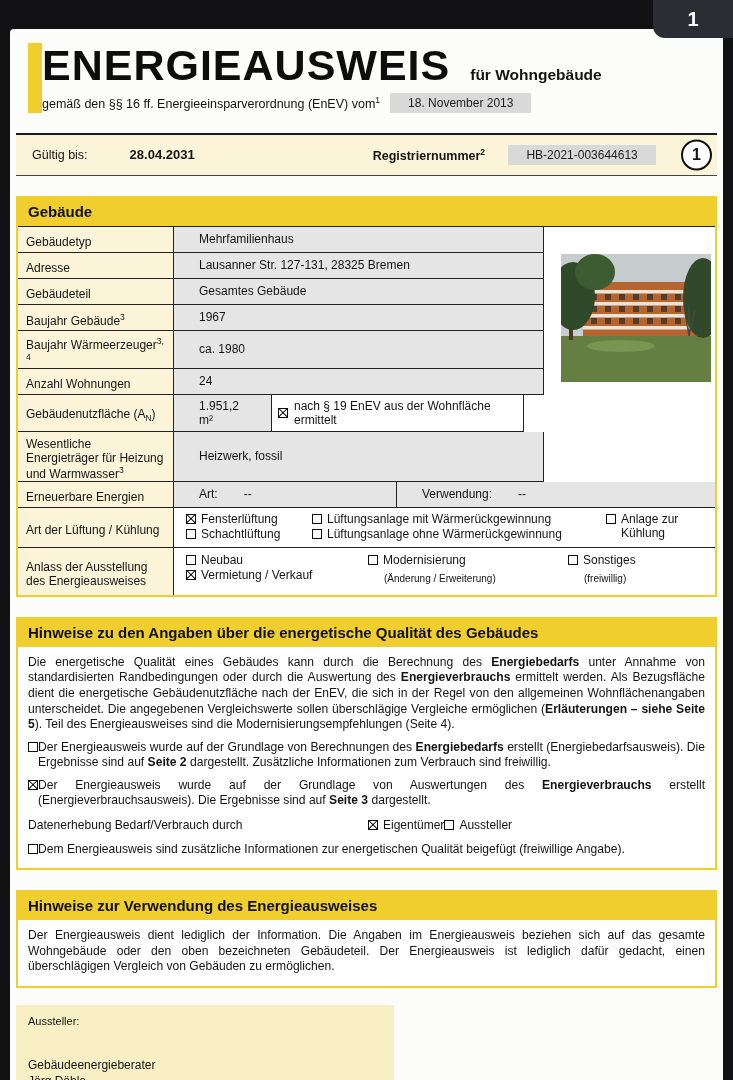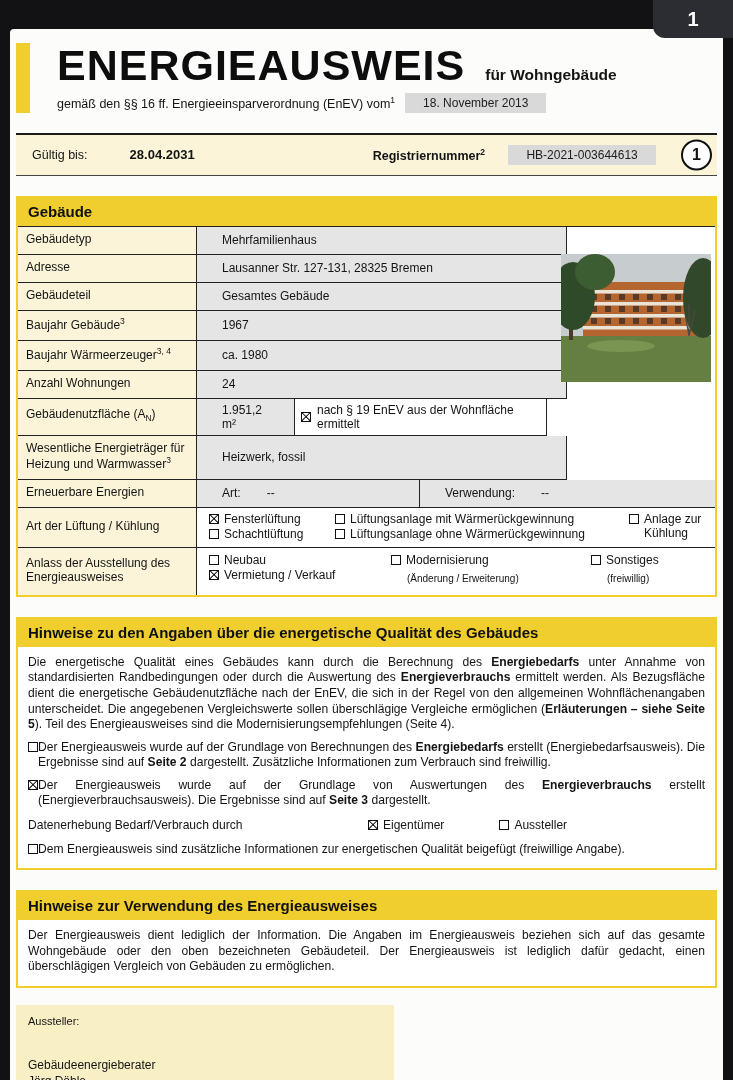--- a/index.html
+++ b/index.html
@@ -16,21 +16,21 @@
     background:#2c2d32;border-radius:0 0 0 12px;
     display:flex;align-items:center;justify-content:center;
     color:#fff;font-size:20px;font-weight:bold;z-index:5;
   }
   .page{
     position:absolute;left:10px;top:29px;width:713px;bottom:0;
     background:#fcfcfa;border-radius:4px 4px 0 0;
     padding:14px 6px 0 6px;overflow:hidden;
   }
   
-  .doc-header{display:flex;gap:27px;margin-left:0}
+  .doc-header{display:flex;gap:0;margin-left:12px}
   .header-accent{width:14px;background:var(--yellow);flex:none}
   .header-text{flex:1}
   .title-line{display:flex;align-items:baseline;gap:20px}
   h1{font-size:43px;font-weight:bold;letter-spacing:1px;line-height:1.04;color:#0d0d0d}
   .subtitle{font-size:15.5px;font-weight:bold}
   .law-line{margin-top:5px;font-size:12.5px;display:flex;align-items:center;gap:10px}
   sup{font-size:8.5px;vertical-align:super}
   sub{font-size:8.5px;vertical-align:sub}
   .graybox{background:#d9d9d9;color:#1d1d1d;padding:3px 18px;font-size:12px;white-space:nowrap}
   
@@ -49,22 +49,22 @@
     font-weight:bold;font-size:16px;
   }
   
   :root{--yellow:#F0CE2E;--cream:#FBF4D8;}
   .box{border:2.5px solid var(--yellow);border-radius:0;margin-top:20px;background:#fff;overflow:hidden}
   .box-header{background:var(--yellow);padding:5px 10px 6px;font-size:15px;font-weight:bold;color:#101010}
   .box-header.lined{border-bottom:1px solid #222}
   .box-body{position:relative;background:#fff}
   
   .trow{display:flex;align-items:stretch;font-size:12px;min-height:26px}
-  .tlabel{width:179px;background:var(--cream);border-right:1px solid #222;border-bottom:1px solid #222;
-          padding:5px 6px 8px 8px;flex:none;display:flex;align-items:center;flex-wrap:wrap;align-content:center}
+  .tlabel{width:156px;background:var(--cream);border-right:1px solid #222;border-bottom:1px solid #222;
+          padding:5px 6px 0 8px;flex:none;display:flex;align-items:center;flex-wrap:wrap;align-content:center}
   .tlabel.nob{border-bottom:none}
   .tval{width:370px;border-right:1px solid #222;border-bottom:1px solid #222;padding:4px 25px;flex:none;
         display:flex;align-items:center;background:#e5e5e5}
   .tval.narrow{width:98px}
   .tval.art{width:223px}
   .tval.use{width:auto;flex:1;border-right:none}
   .tcheck{width:252px;border-right:1px solid #222;border-bottom:1px solid #222;display:flex;align-items:center;
           padding:0 6px;gap:6px}
   .tfill{flex:1}
   .tval .vlabel{margin-right:26px}
@@ -85,21 +85,21 @@
   .photo svg{display:block;width:100%;height:100%}
   
   .hint-body{padding:8px 10px 9px;font-size:12.1px;line-height:15.6px}
   .hint-body p{text-align:justify;margin-bottom:7px}
   .cbrow{display:flex;gap:0;margin-bottom:7px}
   .cbrow .cb{margin-top:2.5px}
   .cbrow p{flex:1;text-align:justify;margin-bottom:0}
   .dataline{display:flex;align-items:center;margin:9px 0 8px}
   .dataline .dl-label{width:340px;flex:none}
   .dataline .opt{margin:0}
-  .dataline .opt + .opt{margin-left:55px}
+  .dataline .opt + .opt{}
   
   .issuer-wrap{display:flex;margin-top:17px;height:160px}
   .issuer-box{width:378px;background:#F9EFC5;padding:10px 12px;flex:none}
   .issuer-label{font-size:11px}
   .issuer-lines{margin-top:30px;font-size:12px;line-height:16px}
   .sig{flex:1;padding-left:32px;padding-top:100px}
   .sig-date{font-size:12.5px}
   b{font-weight:bold}
 </style>
 </head>

